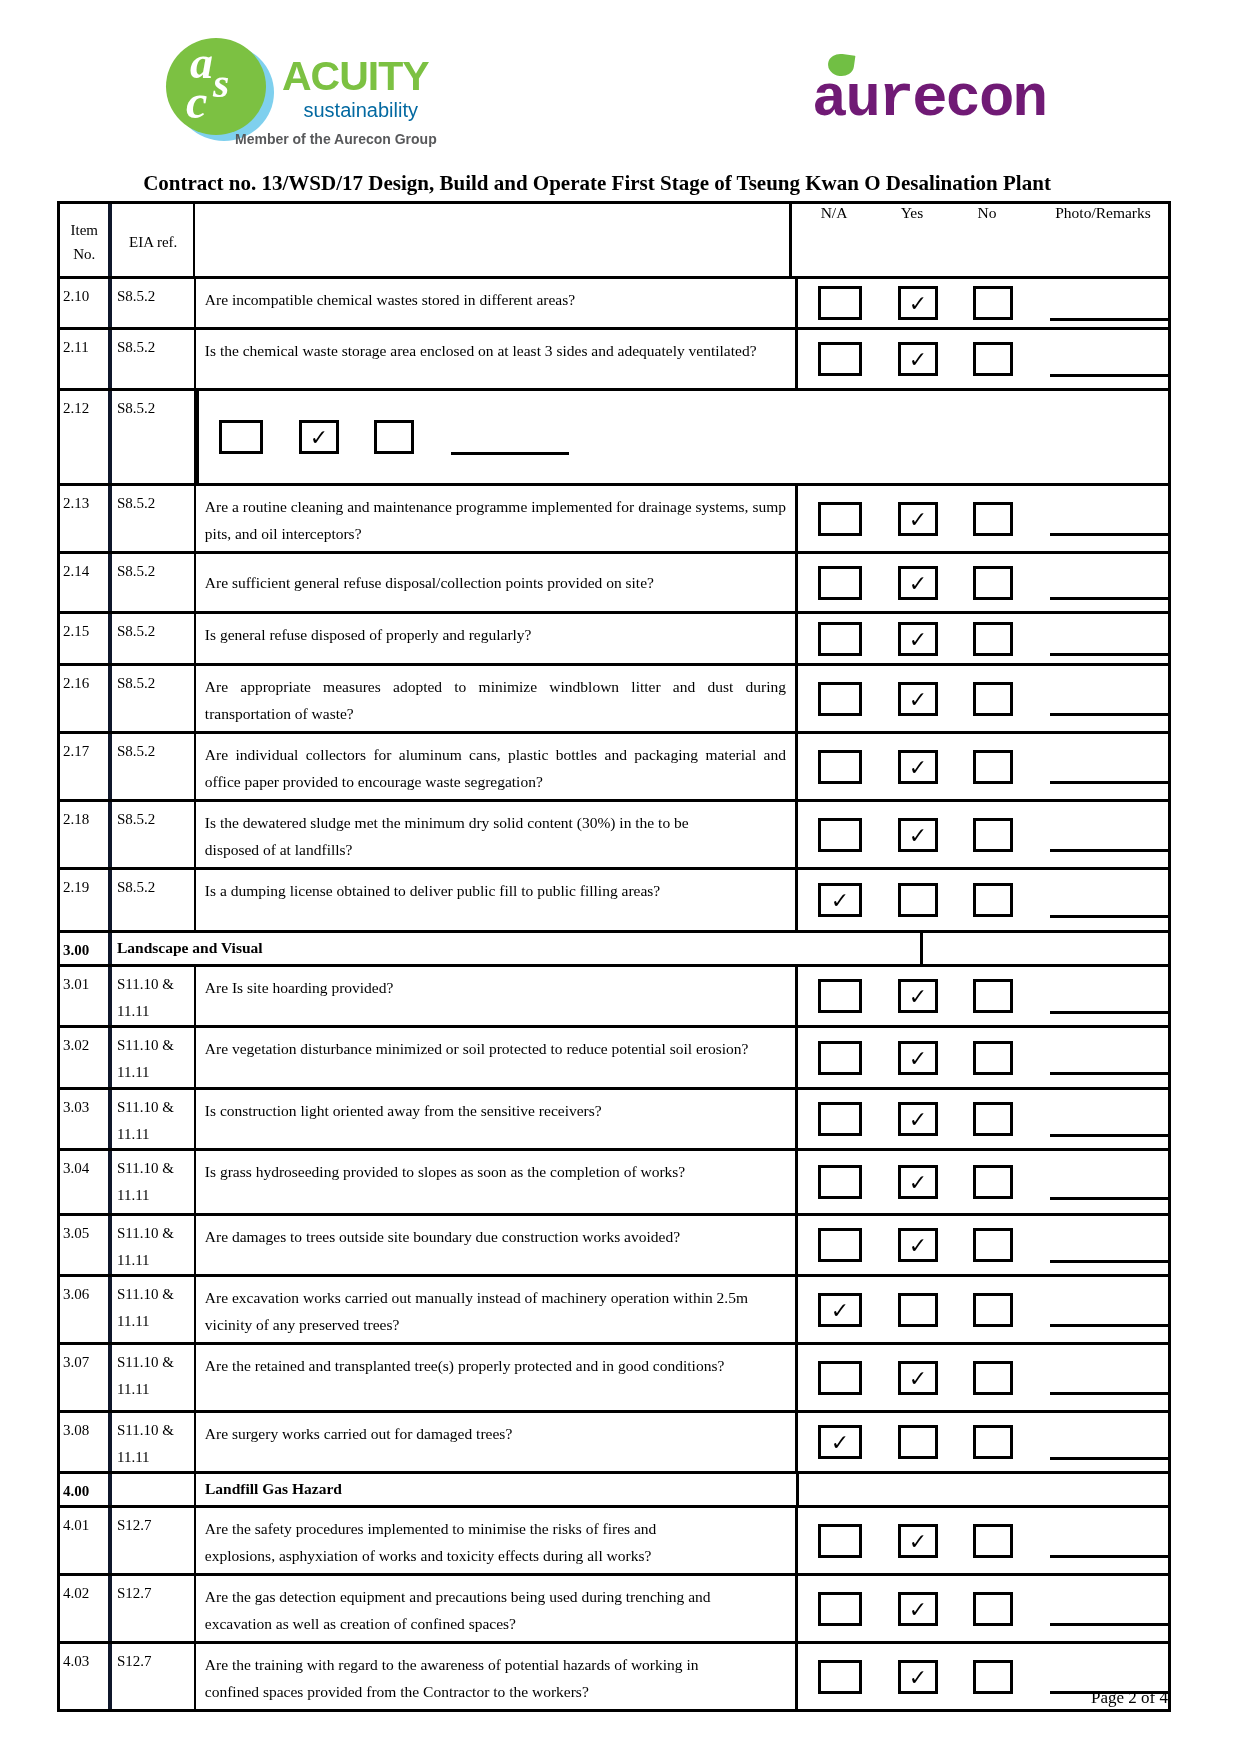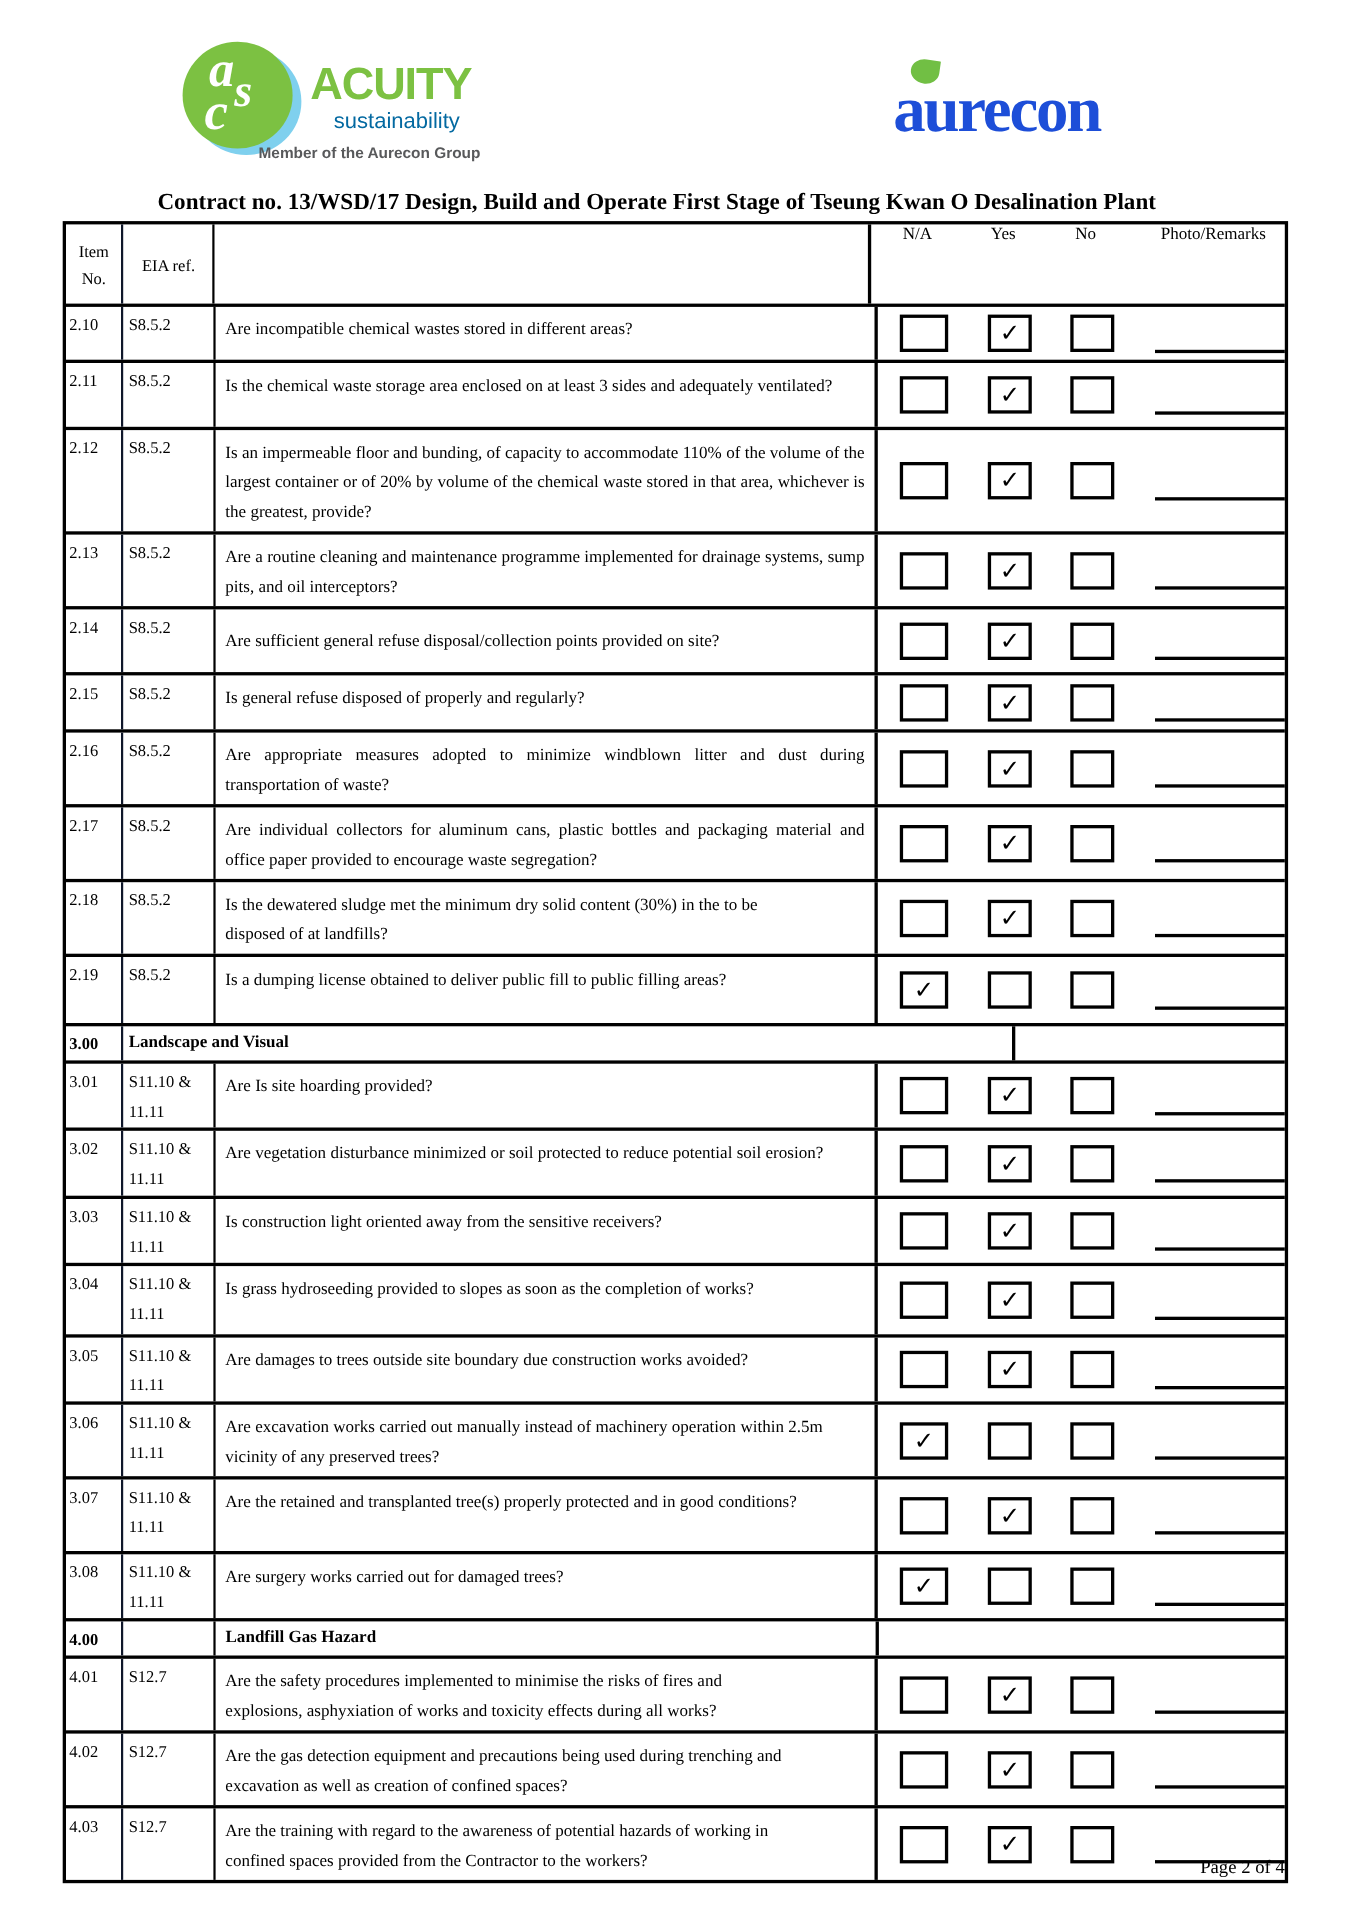--- a/index.html
+++ b/index.html
@@ -19,33 +19,33 @@
   .ac-name{position:absolute;left:202px;top:22px;font-family:"Liberation Sans",sans-serif;
            font-weight:bold;font-size:41px;letter-spacing:-1px;color:#7cc142;line-height:1;}
   .ac-tagline{position:absolute;left:202px;top:66px;width:136px;text-align:right;
               font-family:"Liberation Sans",sans-serif;font-size:20px;color:#0369a1;line-height:1;}
   .ac-member{position:absolute;left:155px;top:97px;font-family:"Liberation Sans",sans-serif;
              font-weight:bold;font-size:14px;color:#58595b;white-space:nowrap;}
 
   .aurecon{position:absolute;left:812px;top:44px;width:240px;height:90px;}
   .au-leaf{position:absolute;left:16px;top:10px;width:26px;height:22px;background:#71bf44;
            border-radius:90% 4% 90% 90%;transform:rotate(8deg);}
-  .au-name{position:absolute;left:0px;top:26px;font-family:Liberation Serif, serif;
-           font-weight:bold;font-size:59px;letter-spacing:-2px;color:#1d4ed8;line-height:1;}
+  .au-name{position:absolute;left:0px;top:26px;font-family:Liberation Mono, monospace;
+           font-weight:bold;font-size:59px;letter-spacing:-2px;color:#701a75;line-height:1;}
 
   
   .title{position:absolute;left:0;top:171px;width:1194px;text-align:center;
          font-weight:bold;font-size:21px;white-space:nowrap;}
 
   
   .tbl{position:absolute;left:57px;top:201px;width:1114px;border:3px solid #000;box-sizing:border-box;}
   .trow{display:flex;align-items:stretch;border-bottom:3px solid #000;box-sizing:border-box;}
   .trow:last-child{border-bottom:none;}
   .cell{box-sizing:border-box;font-size:15.5px;line-height:27px;}
-  .c-item{width:52px;border-right:2px solid #0f172a;padding:4px 2px 0 3px;font-size:15px;}
+  .c-item{width:52px;border-right:4px solid #0f172a;padding:4px 2px 0 3px;font-size:15px;}
   .c-eia{width:84px;border-right:2px solid #000;padding:4px 3px 0 5px;font-size:15px;white-space:pre-line;}
   .c-q{width:600px;padding:7px 9px 4px 9px;white-space:pre-line;}
   .c-q.just{text-align:justify;white-space:normal;}
   .c-q.vc{display:flex;align-items:center;padding-top:0;padding-bottom:0;}
   .c-merge{width:808px;padding:3px 3px 0 5px;line-height:24px;}
   .b{font-weight:bold;}
   .c-checks{flex:1;border-left:3px solid #000;display:flex;align-items:center;box-sizing:border-box;}
 
   .box{box-sizing:border-box;border:3px solid #000;height:34px;background:#fff;
        display:flex;align-items:flex-end;justify-content:center;}
@@ -128,21 +128,20 @@
           <div class="box box-yes">
             <span class="tick">✓</span>
           </div>
           <div class="box box-no"></div>
           <div class="rline"></div>
         </div>
       </div>
       <div class="trow" style="min-height: 95px;">
         <div class="cell c-item">2.12</div>
         <div class="cell c-eia">S8.5.2</div>
-        <div class="cell c-q just">Is an impermeable floor and bunding, of capacity to accommodate 110% of the volume of the largest container or of 20% by volume of the chemical waste stored in that area, whichever is the greatest, provide?</div>
         <div class="c-checks">
           <div class="box box-na"></div>
           <div class="box box-yes">
             <span class="tick">✓</span>
           </div>
           <div class="box box-no"></div>
           <div class="rline"></div>
         </div>
       </div>
       <div class="trow" style="min-height: 63px;">

